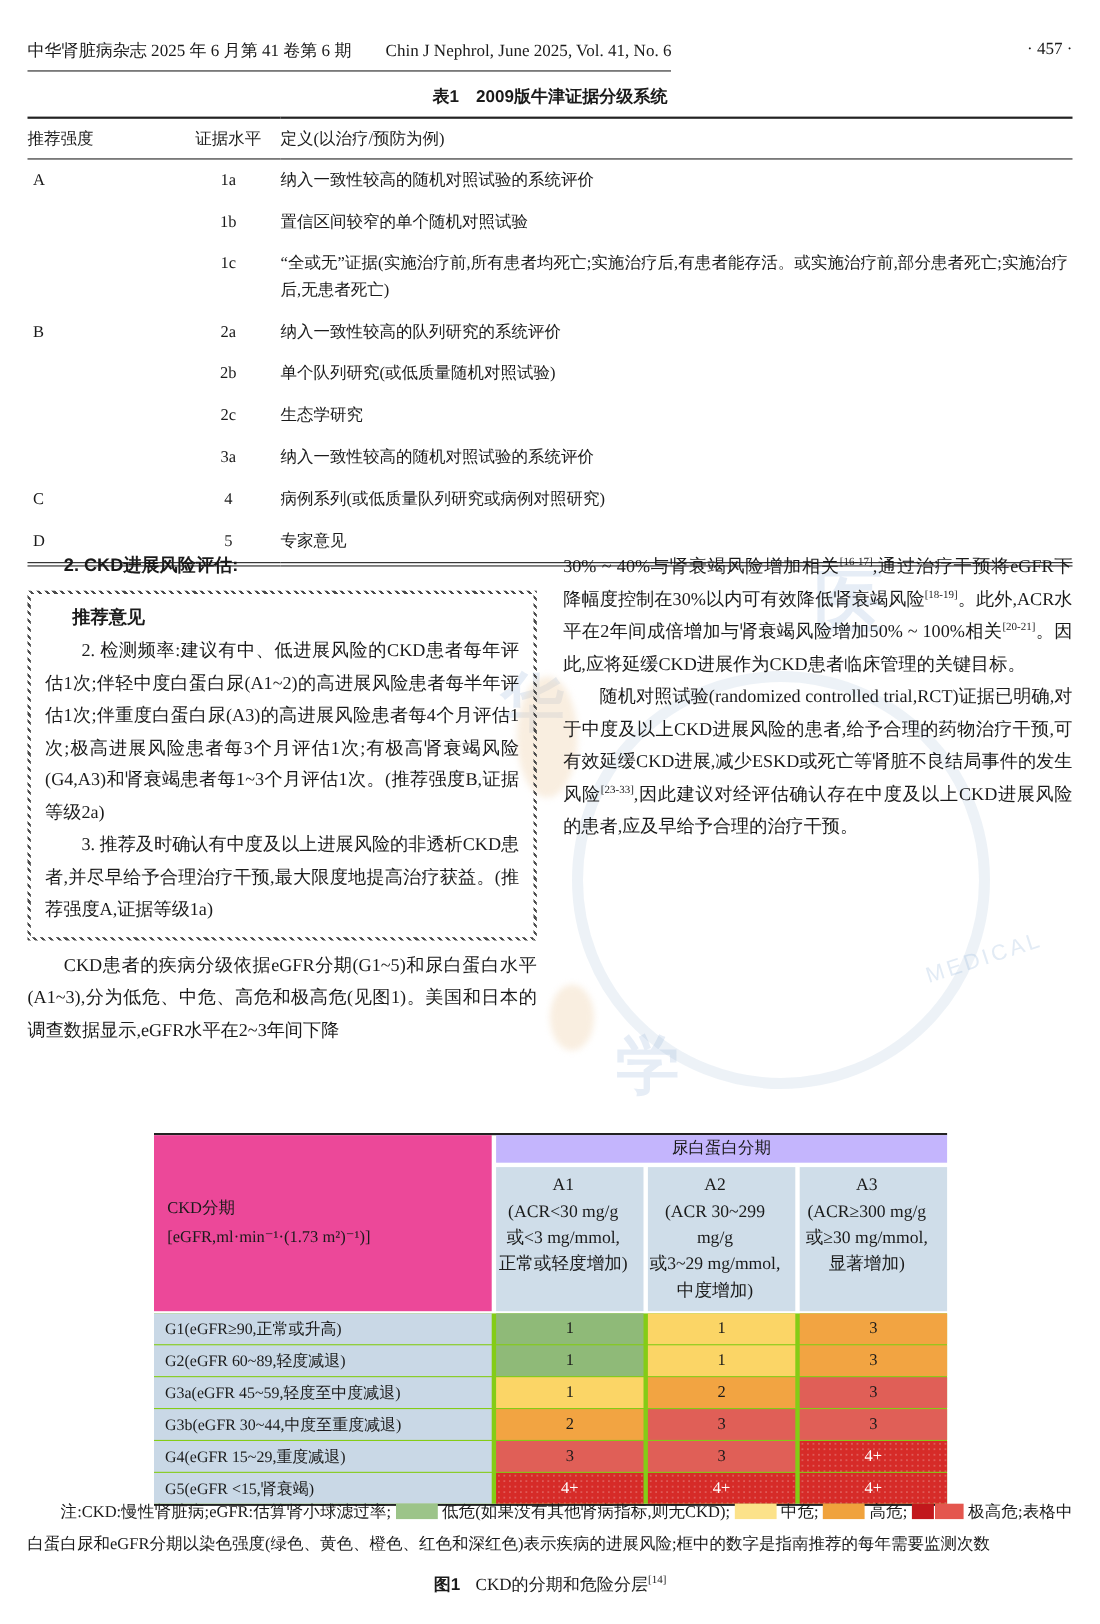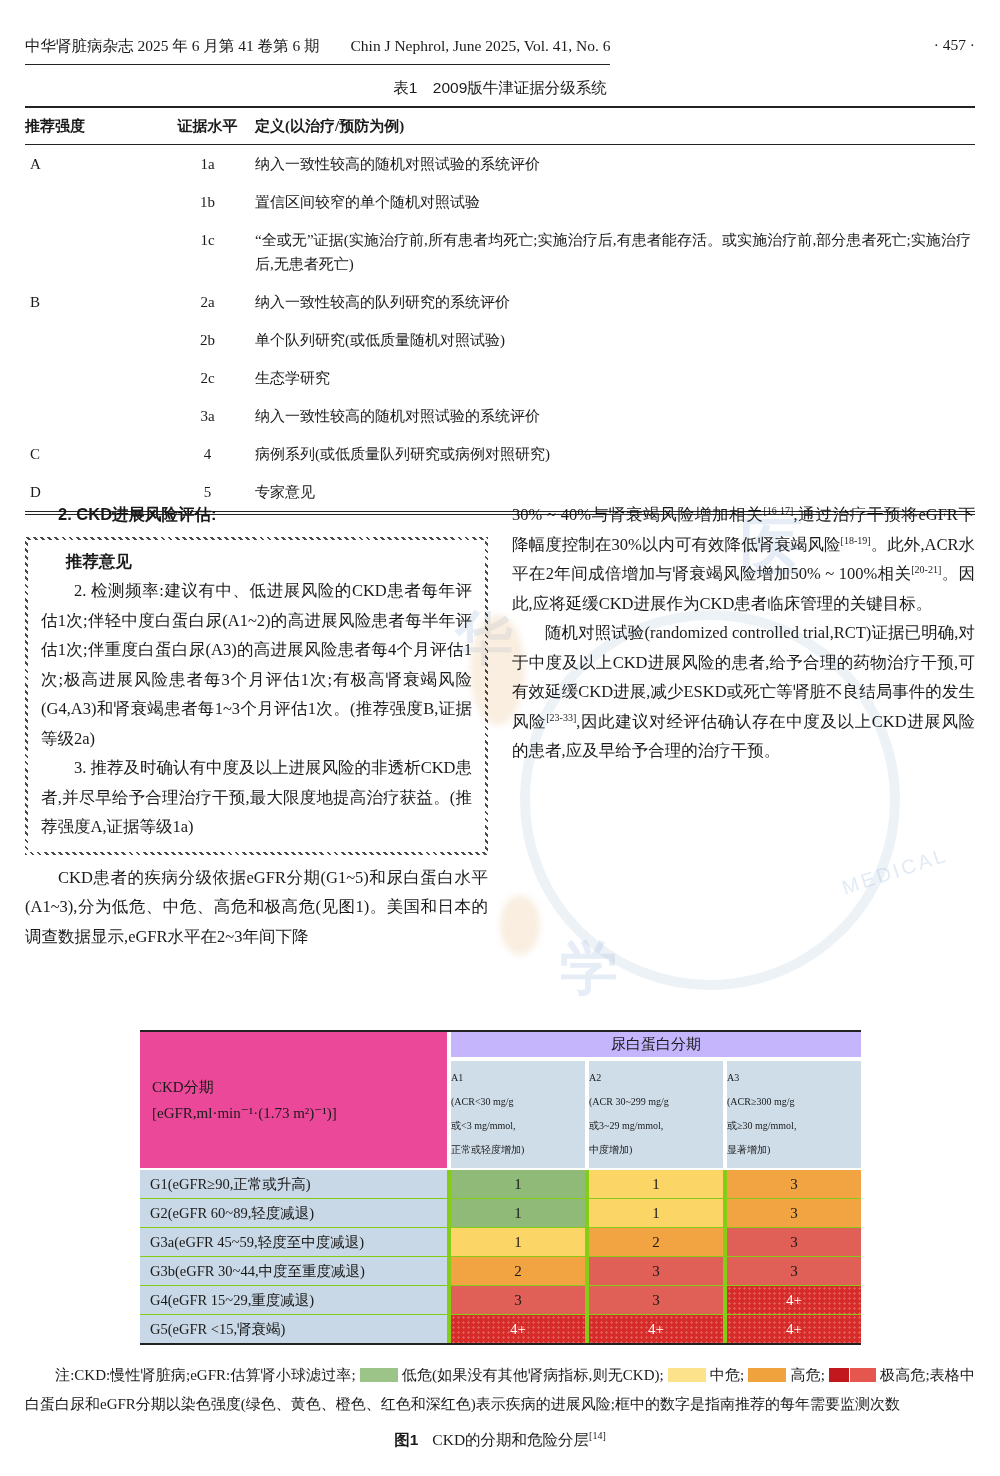--- a/index.html
+++ b/index.html
@@ -11,25 +11,25 @@
   .wm-glyph{color:rgba(140,175,215,0.22);font-family:"Liberation Sans",sans-serif;font-weight:bold;}
   .wm-blob{background:rgba(238,205,165,0.35);border-radius:50%;filter:blur(3px);}
   .wm-latin{color:rgba(140,175,215,0.25);font-family:"Liberation Sans",sans-serif;letter-spacing:3px;}
   .content{position:relative;z-index:1;}
   
   .page-header{position:absolute;left:25px;top:8px;width:950px;font-size:15.5px;margin-top:28px;}
   .journal-line{display:inline-block;border-bottom:1.5px solid #222;padding-bottom:7px;}
   .page-number{position:absolute;right:0;top:0;}
   
   .table1-title{position:absolute;left:0;top:78px;width:100%;text-align:center;
-        font-family:"Liberation Sans",sans-serif;font-weight:normal;font-size:15.5px;}
+        font-family:"Liberation Sans",sans-serif;font-weight:bold;font-size:15.5px;}
   .table1-wrap{position:absolute;left:25px;top:106px;width:950px;}
   table.t1{width:100%;border-collapse:collapse;border-top:2.5px solid #222;border-bottom:4px double #222;
         font-size:15px;}
-  table.t1 th{font-weight:bold;text-align:left;padding:9px 0 8px 0;border-bottom:1.2px solid #222;}
+  table.t1 th{font-weight:normal;text-align:left;padding:9px 0 8px 0;border-bottom:1.2px solid #222;}
   table.t1 th.c2{text-align:center;}
   table.t1 td{padding:7px 0;vertical-align:top;line-height:24px;}
   table.t1 td.c1{padding-left:5px;}
   table.t1 td.c2{text-align:center;}
   table.t1 td.c3{text-align:justify;padding-right:4px;}
   
   .col{position:absolute;top:500px;width:463px;}
   .col-left{left:25px;}
   .col-right{left:512px;}
   p.body{margin:0;font-size:16.5px;line-height:29.5px;text-align:justify;}
@@ -43,21 +43,21 @@
   .rec-box-title{margin:0;font-family:"Liberation Sans",sans-serif;font-weight:bold;
         font-size:16.5px;text-indent:1.5em;line-height:30px;}
   
   .figure{position:absolute;left:140px;top:1030px;width:721px;border-top:2px solid #222;border-bottom:2px solid #222;}
   .fig-header{display:flex;}
   .fig-axis-cell{width:307px;flex:0 0 307px;display:flex;flex-direction:column;justify-content:center;
         padding-left:12px;box-sizing:border-box;font-size:15px;line-height:26px;background:#ec4899;}
   .fig-right{flex:1;display:flex;flex-direction:column;margin-left:4px;}
   .fig-band{background:#c4b5fd;height:25px;line-height:25px;text-align:center;font-size:15px;margin-bottom:4px;}
   .fig-colheads{display:flex;gap:4px;}
-  .fig-colhead{flex:1;background:#cfdde9;text-align:left;font-size:10px;line-height:24px;padding:5px 0 6px 0;}
+  .fig-colhead{flex:1;background:#cfdde9;text-align:center;font-size:16px;line-height:24px;padding:5px 12px 6px 0;}
   .fig-grid{display:grid;grid-template-columns:307px 134px 134px 134px;gap:1px 4px;margin-top:2px;background:#84cc16;}
   .fig-label{background:#c9d8e6;font-size:14.5px;display:flex;align-items:center;padding-left:10px;height:28px;}
   .fig-cell{height:28px;display:flex;align-items:center;justify-content:center;font-size:15px;}
   .c-low{background:#8fba78;}
   .c-mid{background:#fbd566;}
   .c-high{background:#f2a442;}
   .c-vhigh{background:#e05f57;}
   .c-extreme{background:#d62b28;color:#fff;
         background-image:radial-gradient(rgba(255,255,255,0.22) 1px,transparent 1.3px);background-size:5px 5px;}
   

